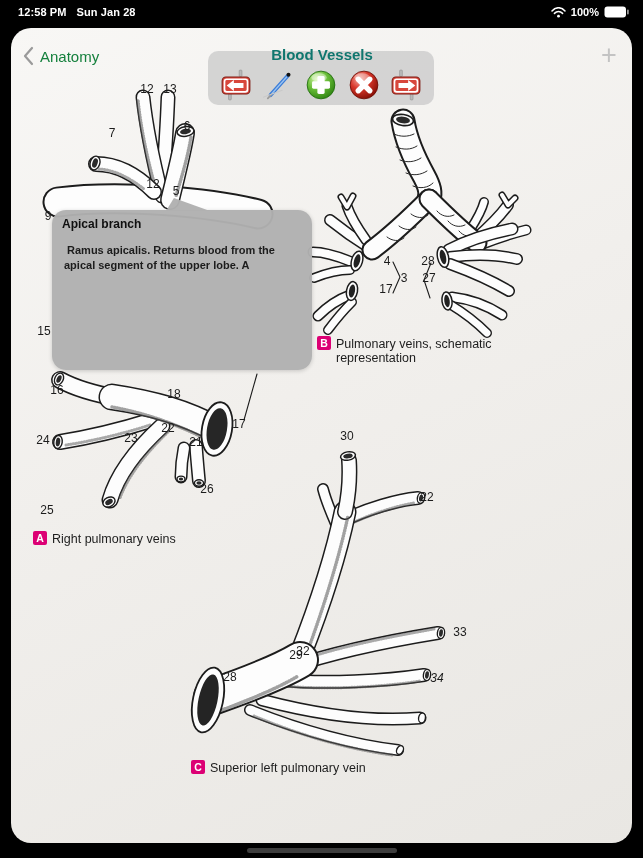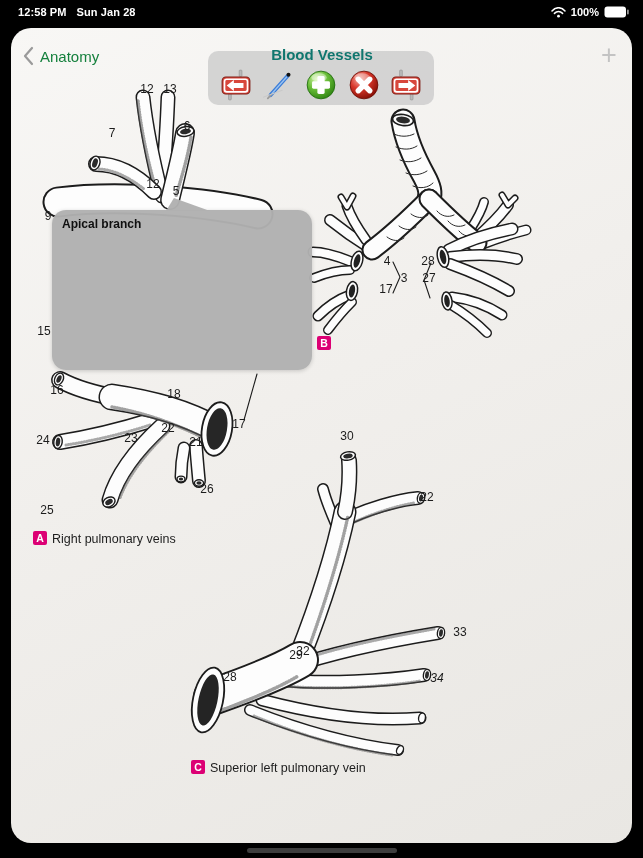--- a/index.html
+++ b/index.html
@@ -280,29 +280,31 @@
     <span class="ann" style="left: 230px; top: 677px;">28</span>
     <span class="ann" style="left: 437px; top: 678px; font-style: italic;">34</span>
   </div>
 
 <div class="caption caption-a">
   <span class="cap-tag">A</span>
   <span class="cap-text">Right pulmonary veins</span>
 </div>
 <div class="caption caption-b">
   <span class="cap-tag">B</span>
+  <span class="cap-text">Pulmonary veins, schematic representation</span>
 </div>
 <div class="caption caption-c">
   <span class="cap-tag">C</span>
   <span class="cap-text">Superior left pulmonary vein</span>
 </div>
 
 <div class="popup">
   <div class="popup-tail"></div>
   <div class="popup-title">Apical branch</div>
+  <div class="popup-body"> Ramus apicalis. Returns blood from the apical segment of the upper lobe. A</div>
 </div>
 
 <div class="nav-back">
   <svg width="12" height="20" viewBox="0 0 12 20">
     <path d="M10,2 L3,10 L10,18" fill="none" stroke="#9a9a9a" stroke-width="2.2" stroke-linecap="round" stroke-linejoin="round"></path>
   </svg>
   <span class="nav-back-label">Anatomy</span>
 </div>
 <div class="nav-title">Blood Vessels</div>
 <button class="nav-add">+</button>

